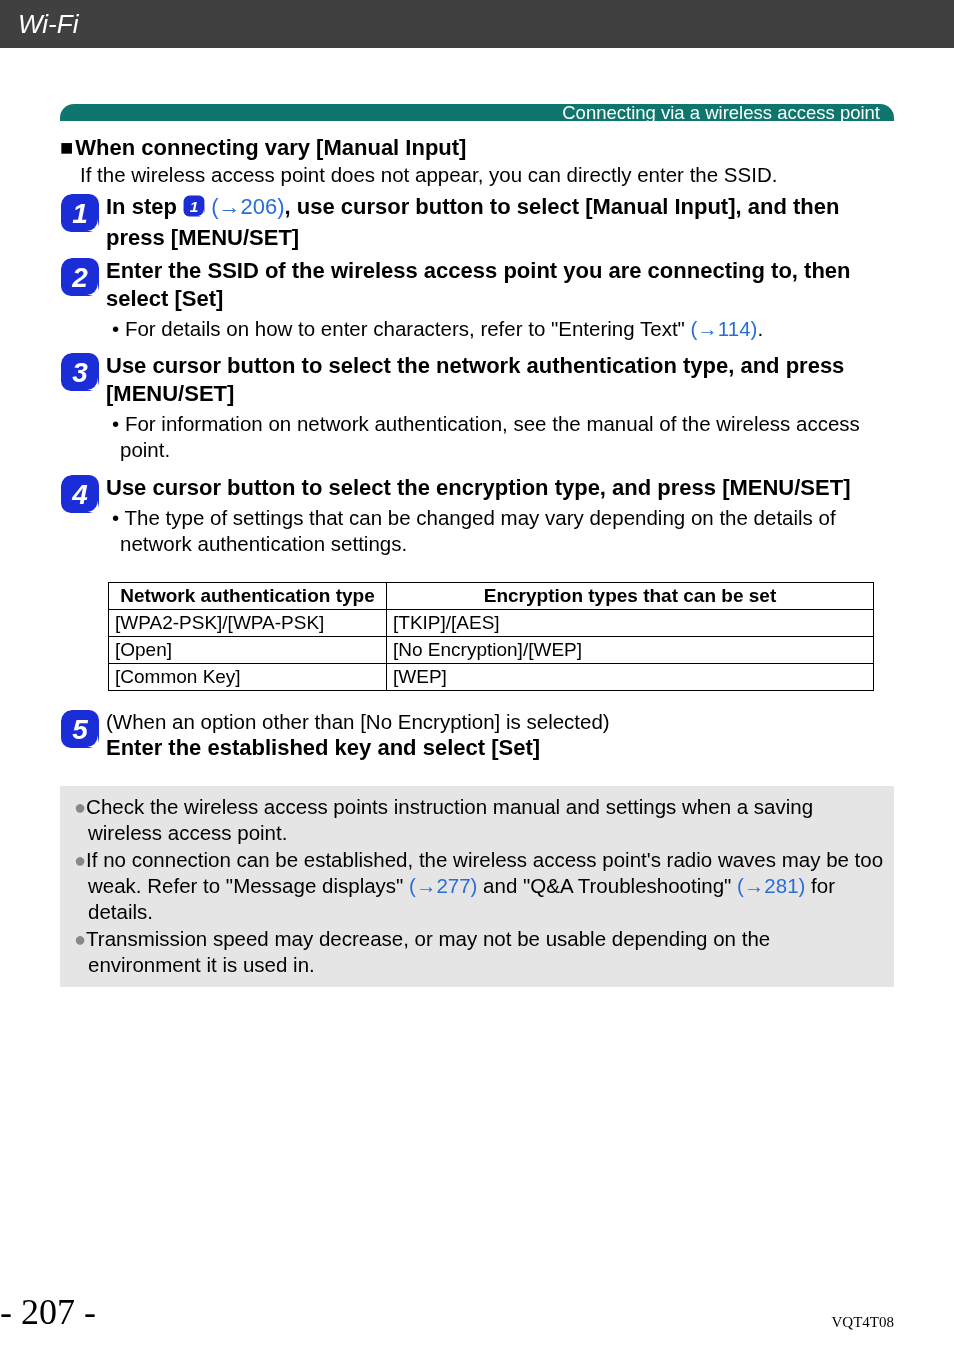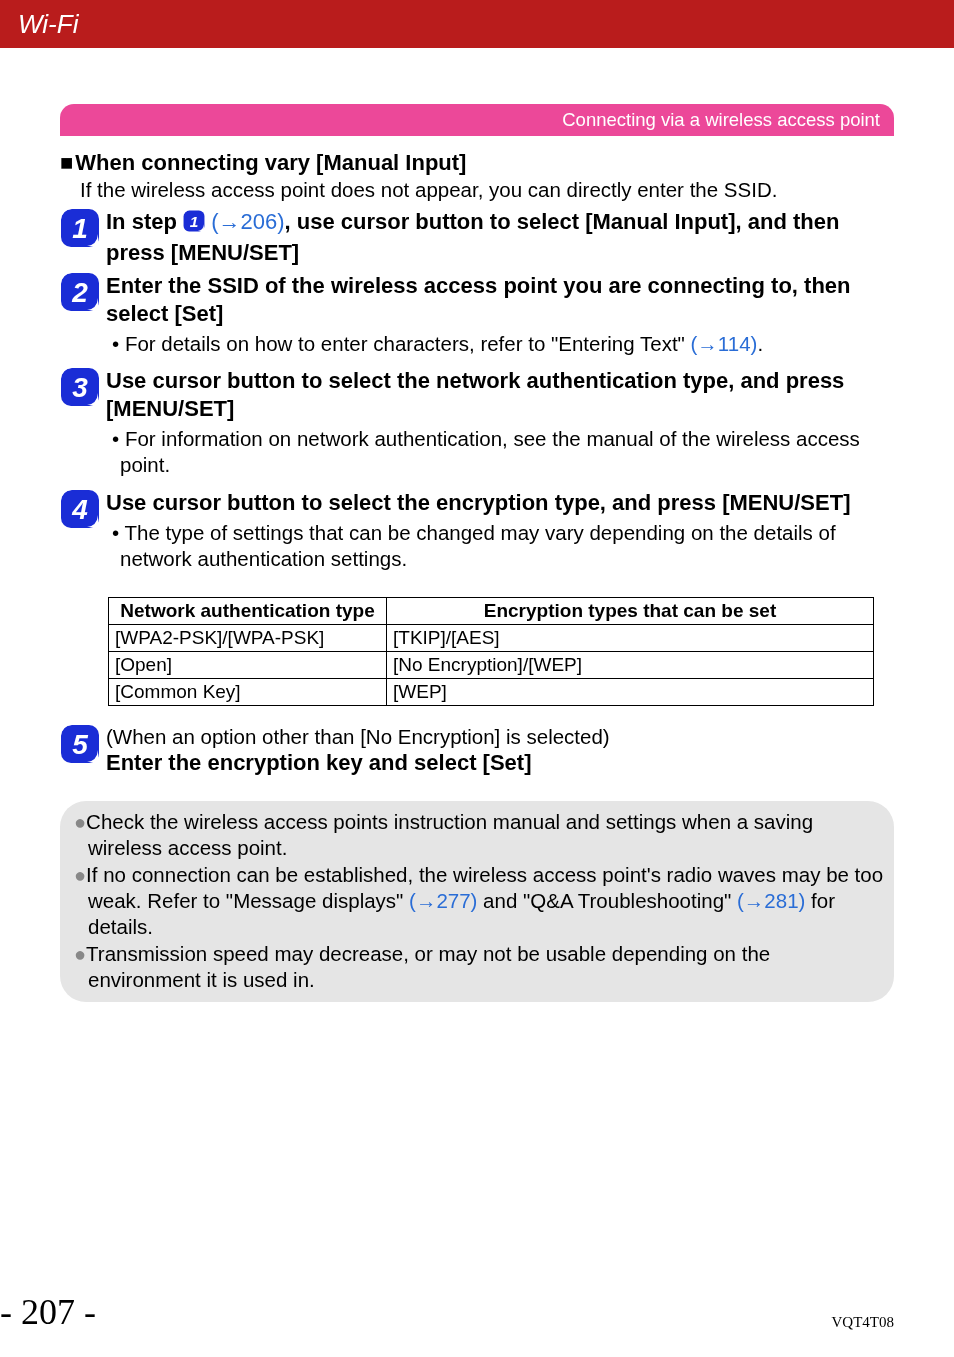--- a/index.html
+++ b/index.html
@@ -5,38 +5,38 @@
     * { margin: 0; padding: 0; box-sizing: border-box; }
     body {
       width: 954px;
       height: 1357px;
       font-family: Arial, Helvetica, sans-serif;
       background: #fff;
       color: #000;
       position: relative;
     }
     .header-bar {
-      background: #b91c1c;
+      background: #404040;
       color: #fff;
       padding: 6px 18px;
       height: 48px;
       display: flex;
       align-items: center;
       font-style: italic;
       font-size: 26px;
     }
     .content-wrap {
       padding: 56px 60px 0 60px;
     }
     .blue-banner {
-      background: #ec4899;
+      background: #0f766e;
       color: #fff;
       border-top-left-radius: 14px;
       border-top-right-radius: 14px;
-      height: 32px;
+      height: 17px;
       display: flex;
       align-items: center;
       justify-content: flex-end;
       padding-right: 14px;
       font-size: 18.5px;
       margin-bottom: 14px;
     }
     .section-headline {
       font-weight: bold;
       font-size: 22px;
@@ -101,21 +101,20 @@
       text-align: center;
       font-weight: bold;
       background: #fff;
     }
     .grey-box {
       background: #e5e5e5;
       margin-top: 24px;
       padding: 8px 8px 8px 8px;
       font-size: 20.5px;
       line-height: 1.28;
-      border-radius: 26px;
     }
     .gb-item {
       padding-left: 20px;
       text-indent: -14px;
     }
     .gb-bullet { color: #888; font-size: 20px;}
     .footer {
       position: absolute;
       bottom: 24px;
       left: 0;
@@ -250,21 +249,21 @@
     <div class="step-num">
       <svg width="40" height="40" viewBox="0 0 40 40">
         <rect x="1" y="1" width="38" height="38" rx="10" fill="#1a2dd6"></rect>
         <path d="M12 1 Q2 2 1 12 L1 1 Z" fill="#fff"></path>
         <path d="M38 26 Q37 37 27 38 L38 38 Z" fill="#fff"></path>
         <text x="20" y="30" text-anchor="middle" fill="#fff" font-family="Arial" font-weight="bold" font-style="italic" font-size="28">5</text>
       </svg>
     </div>
     <div class="step-body">
       <div class="step-parenthetical">(When an option other than [No Encryption] is selected)</div>
-      <div class="step-title">Enter the encryption key and select [Set]</div>
+      <div class="step-title">Enter the established key and select [Set]</div>
     </div>
   </div>
 
   <div class="grey-box">
     <div class="gb-item"><span class="gb-bullet">●</span><span>Check the wireless access points instruction manual and settings when a saving wireless access point.</span></div>
     <div class="gb-item"><span class="gb-bullet">●</span><span>If no connection can be established, the wireless access point's radio waves may be too weak. Refer to "Message displays" </span><a class="link-blue">(→277)</a><span> and "Q&amp;A Troubleshooting" </span><a class="link-blue">(→281)</a><span> for details.</span></div>
     <div class="gb-item"><span class="gb-bullet">●</span><span>Transmission speed may decrease, or may not be usable depending on the environment it is used in.</span></div>
   </div>
 
 </div>

